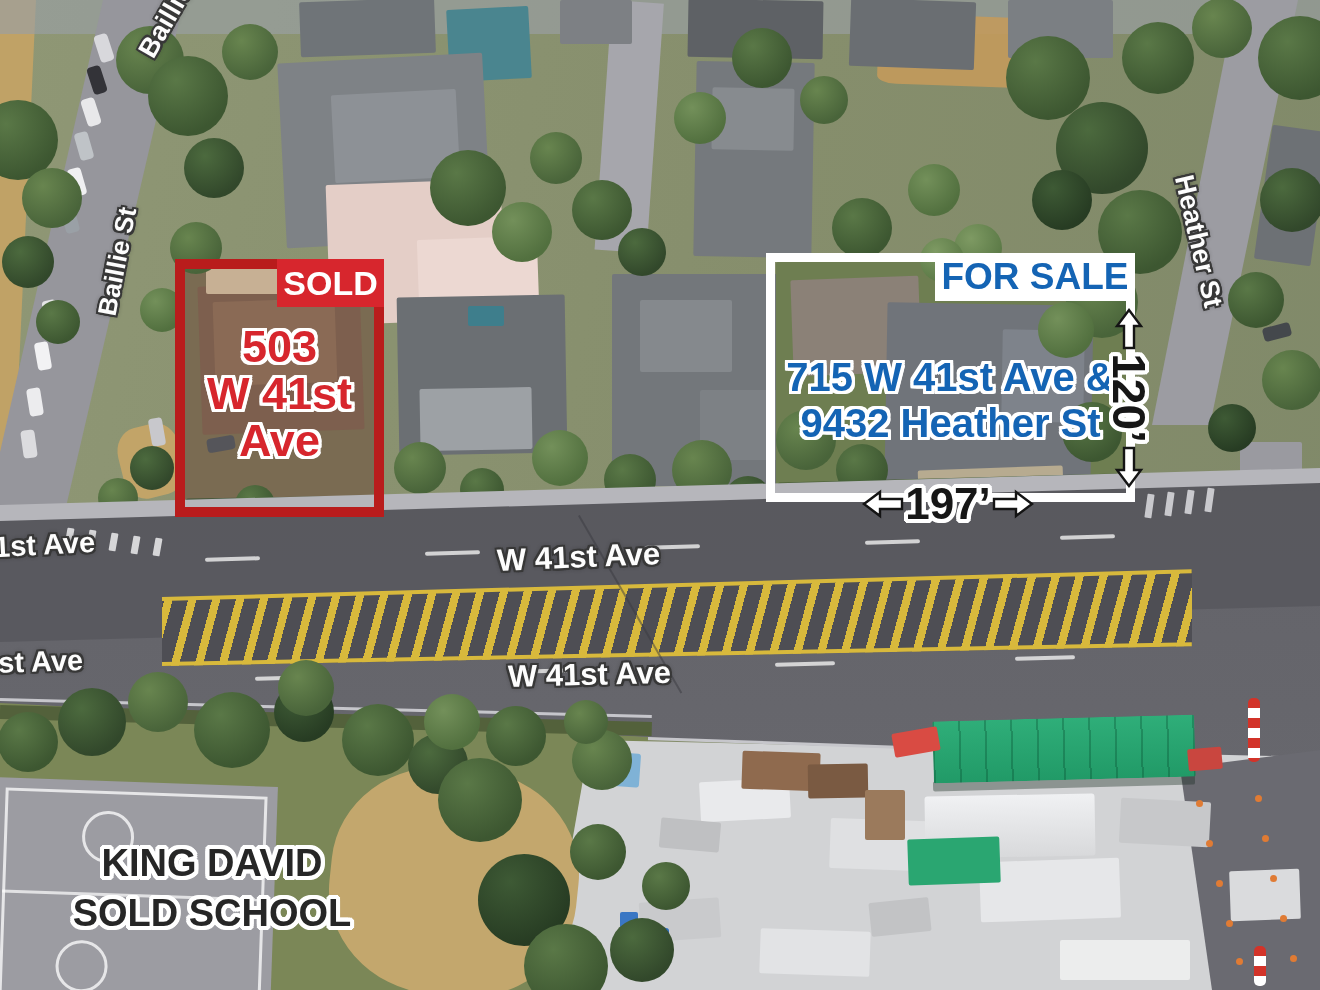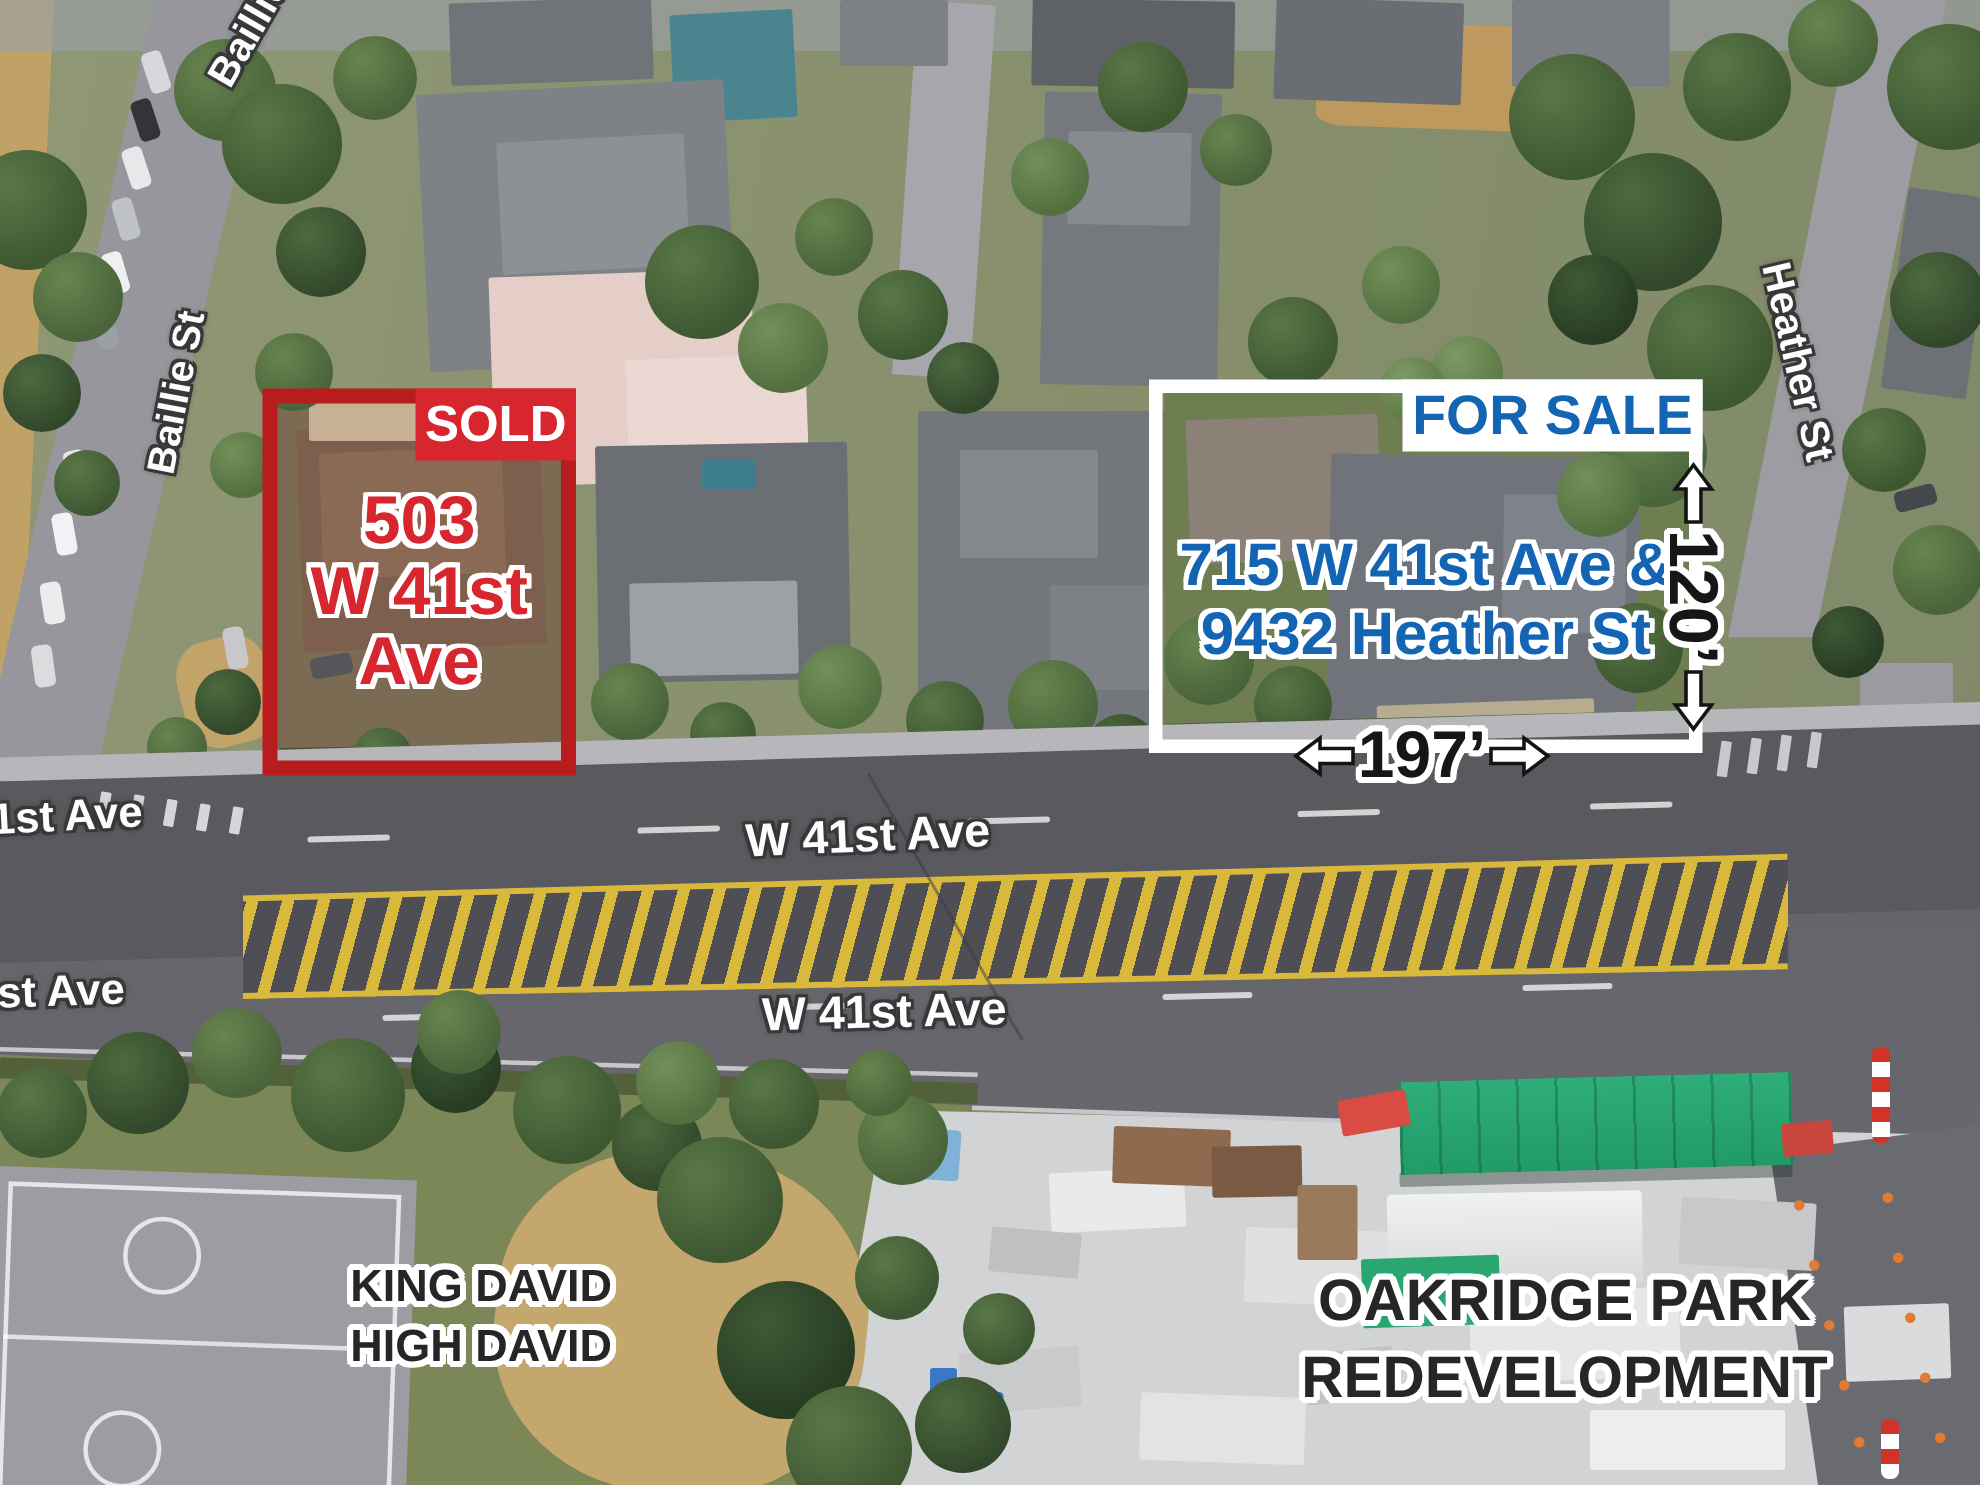--- a/index.html
+++ b/index.html
@@ -322,21 +322,17 @@
   <div class="abs dim dim-h">
     <svg width="42" height="30" viewBox="0 0 42 30">
       <path d="M2 15 L18 3 L18 10 L40 10 L40 20 L18 20 L18 27 Z" fill="#fff" stroke="#141414" stroke-width="2.4"></path>
     </svg>
     <span class="txt owl">197’</span>
     <svg width="42" height="30" viewBox="0 0 42 30">
       <path d="M40 15 L24 3 L24 10 L2 10 L2 20 L24 20 L24 27 Z" fill="#fff" stroke="#141414" stroke-width="2.4"></path>
     </svg>
   </div>
 
-  <div class="area-label owl" style="left:48px;top:838px;width:360px;font-size:30px;text-align:right;">
+  <div class="area-label owl" style="left:32px;top:838px;width:360px;font-size:38px;">
     <div>KING DAVID</div>
-    <div>HIGH DAVID</div>
-  </div>
-  <div class="area-label owl" style="left:838px;top:842px;width:410px;font-size:39px;">
-    <div>OAKRIDGE PARK</div>
-    <div>REDEVELOPMENT</div>
+    <div>SOLD SCHOOL</div>
   </div>
 </div>
 
 </body></html>

